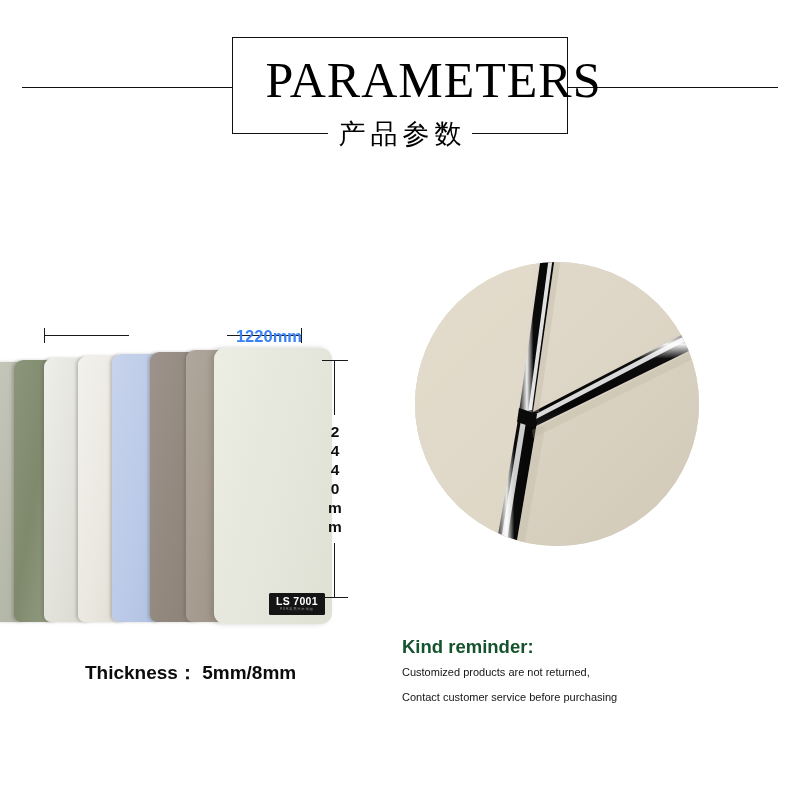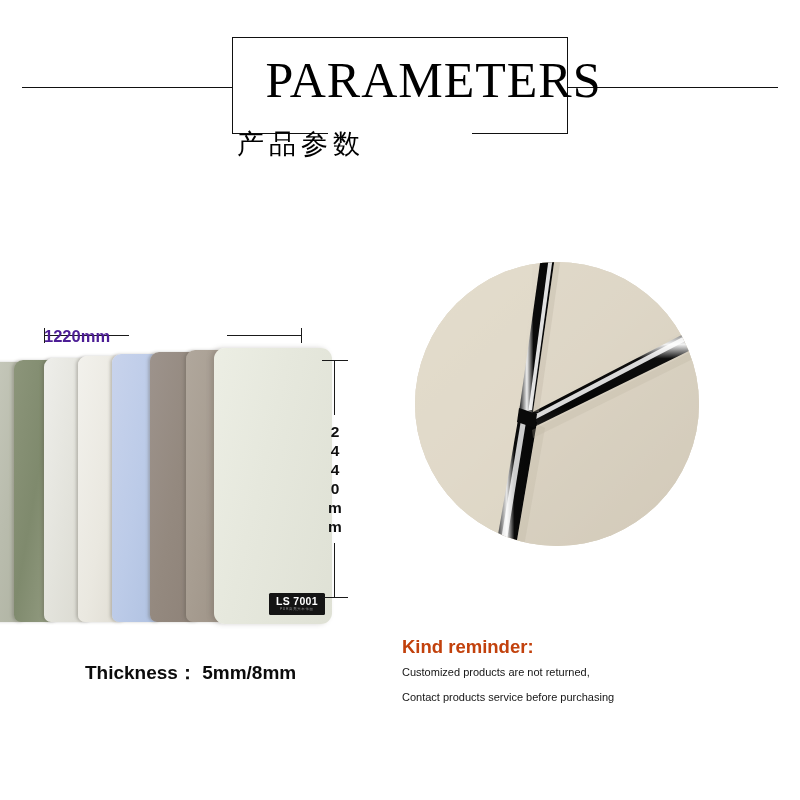--- a/index.html
+++ b/index.html
@@ -80,23 +80,23 @@
     font-family: "Liberation Serif", "DejaVu Serif", serif;
     font-size: 50px;
     line-height: 56px;
     letter-spacing: 1px;
     color: #000000;
     white-space: nowrap;
   }
   #title-zh {
     position: absolute;
     left: 232px;
-    top: 128px;
+    top: 118px;
     width: 336px;
-    text-align: left;
+    text-align: center;
     font-family: "DejaVu Sans", sans-serif;
     font-size: 27px;
     line-height: 32px;
     letter-spacing: 5px;
     text-indent: 5px;
     color: #000000;
     white-space: nowrap;
   }
 
   
@@ -190,25 +190,25 @@
     top: 10px;
     width: 0; height: 0;
     border-top: 1.7px solid #1a1a1a;
   }
   #dim-width .seg-l { left: 1px; width: 84px; }
   #dim-width .seg-r { right: 1px; width: 74px; }
   #dim-width-label {
     position: absolute;
     left: 0; top: 0;
     width: 258px;
-    text-align: left;
+    text-align: right;
     font-size: 16.5px;
     line-height: 22px;
     font-weight: 700;
-    color: #4c1d95;
+    color: #3b82f6;
     white-space: nowrap;
   }
 
   
   #dim-height {
     position: absolute;
     left: 318px;
     top: 360px;
     width: 34px;
     height: 238px;
@@ -272,21 +272,21 @@
   #reminder {
     position: absolute;
     left: 402px;
     top: 634px;
     width: 390px;
   }
   #reminder-title {
     font-size: 18.5px;
     line-height: 26px;
     font-weight: 700;
-    color: #c2410c;
+    color: #14532d;
     white-space: nowrap;
   }
   #reminder .line {
     font-size: 11px;
     line-height: 25px;
     color: #151515;
     white-space: nowrap;
   }
 </style>
 </head>
@@ -398,16 +398,16 @@
 
       <path d="M 140 -6 L 146 -6 L 124 150 L 118 150 Z" fill="#b8b0a0" opacity="0.30"></path>
       <path d="M 117 168 L 284 86 L 284 94 L 118 176 Z" fill="#b8b0a0" opacity="0.26"></path>
       <path d="M 122 162 L 130 166 L 108 290 L 100 290 Z" fill="#b8b0a0" opacity="0.26"></path>
     </svg>
   </div>
 
   <div id="reminder">
     <div id="reminder-title">Kind reminder:</div>
     <div class="line">Customized products are not returned,</div>
-    <div class="line">Contact products service before purchasing</div>
+    <div class="line">Contact customer service before purchasing</div>
   </div>
 
 </div>
 
 </body></html>

